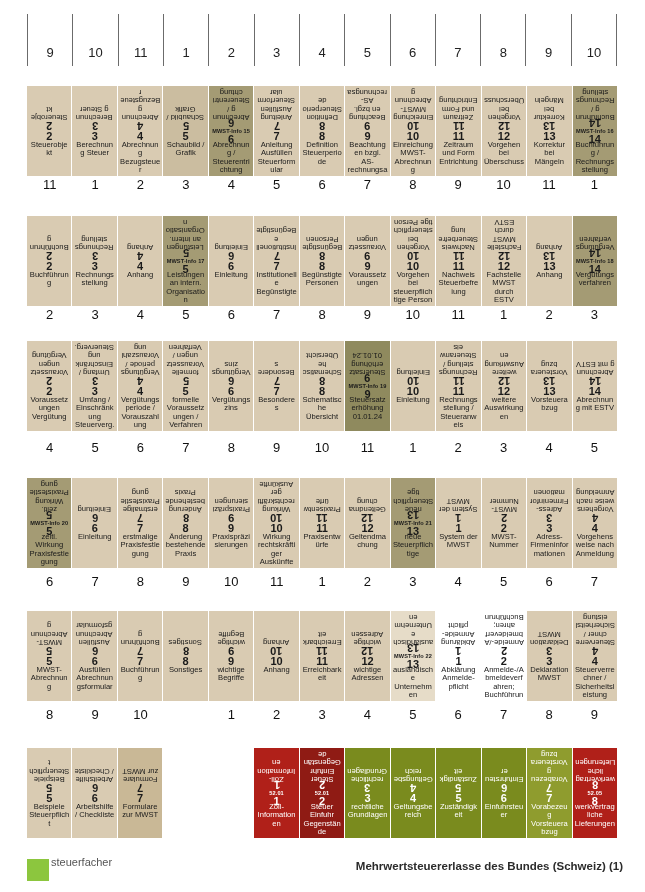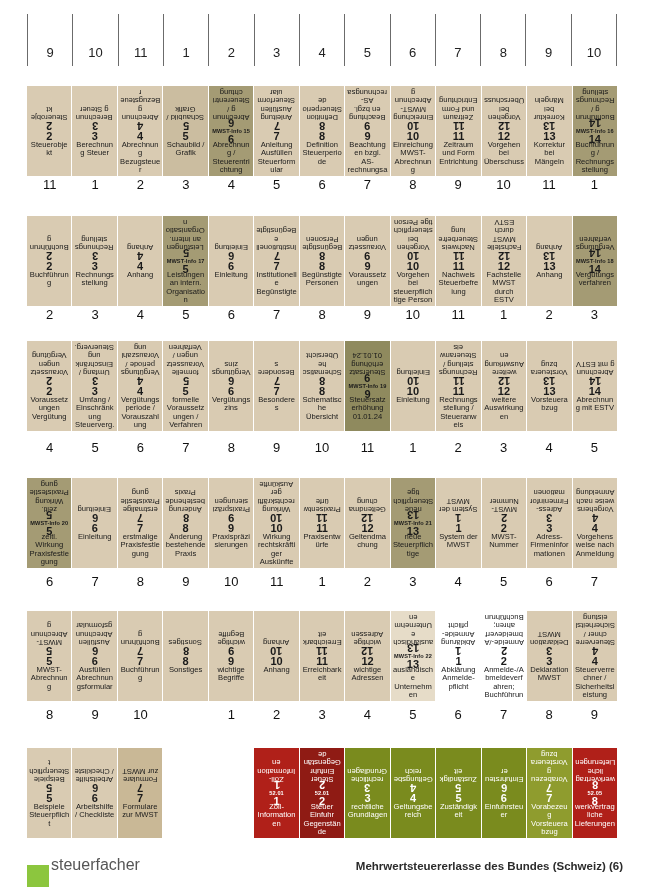--- a/index.html
+++ b/index.html
@@ -109,21 +109,21 @@
     background:#ffffff;
   }
   .footer-title{
     position:absolute;right:22px;top:16px;
     font-size:11.5px;font-weight:bold;color:#2c2c2c;
   }
   .logo{
     position:absolute;left:27px;top:12px;display:flex;align-items:flex-end;gap:2px;
   }
   .logo-sq{width:22px;height:22px;background:#8cc63e;}
-  .logo-txt{font-size:16px;color:#555;margin-bottom:13px;}
+  .logo-txt{font-size:11px;color:#555;margin-bottom:13px;}
 </style>
 </head>
 <body>
 
 <div class="page">
 
   <div class="ruler" id="ruler">
       <div class="tick">9</div>
       <div class="tick">10</div>
       <div class="tick">11</div>
@@ -1397,16 +1397,16 @@
         <span>8</span>
         <span>9</span>
       </div>
     </div>
 
   <div class="footer">
     <div class="logo">
       <div class="logo-sq"></div>
       <div class="logo-txt">steuerfacher</div>
     </div>
-    <div class="footer-title">Mehrwertsteuererlasse des Bundes (Schweiz) (6)</div>
+    <div class="footer-title">Mehrwertsteuererlasse des Bundes (Schweiz) (1)</div>
   </div>
 
 </div>
 
 </body></html>

